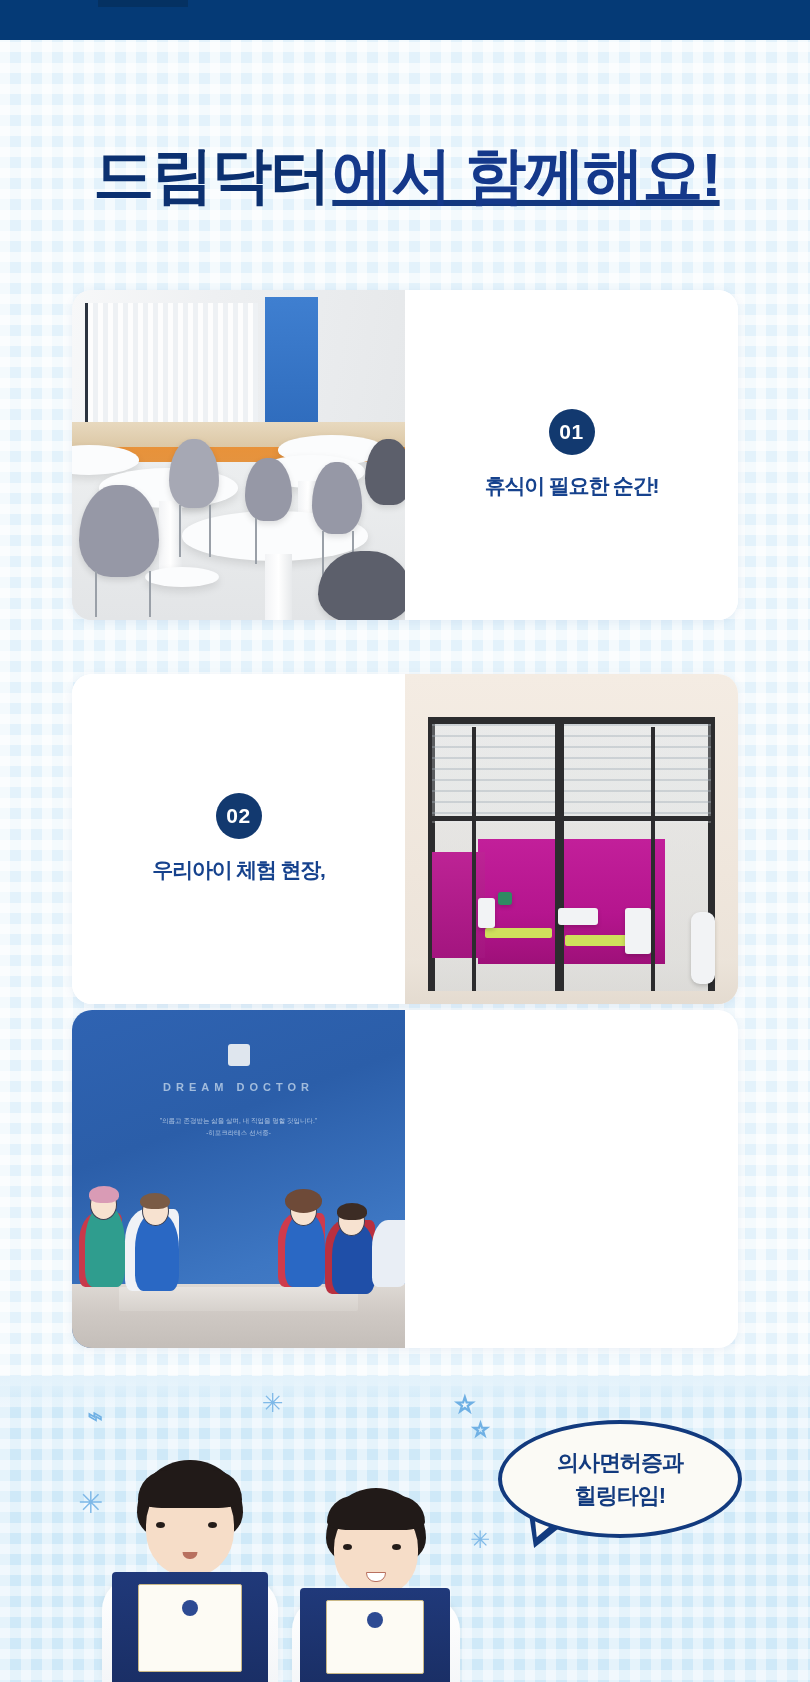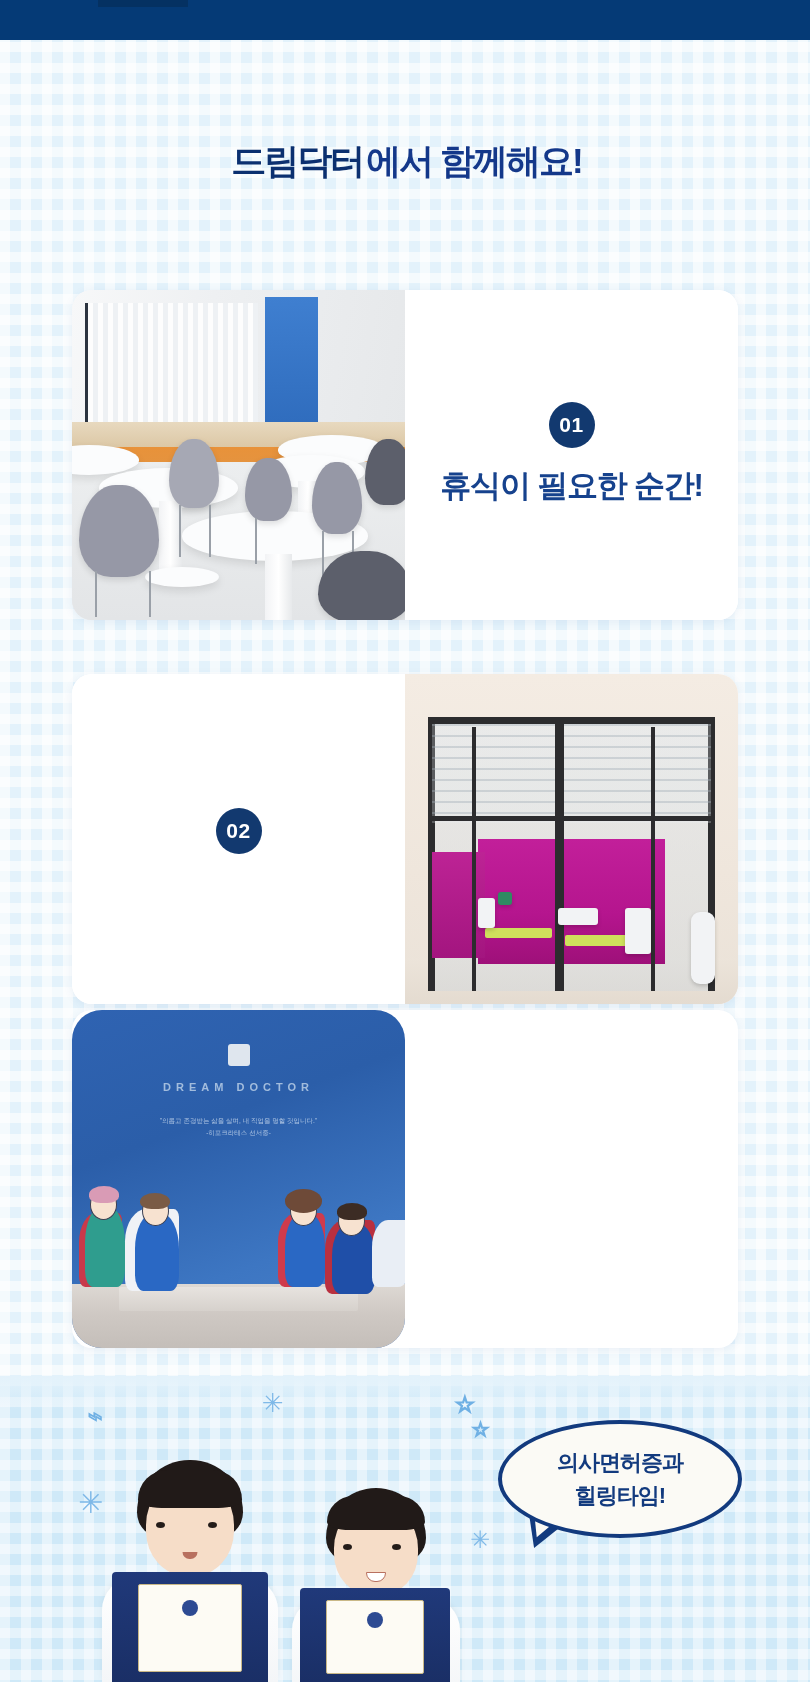--- a/index.html
+++ b/index.html
@@ -35,26 +35,27 @@
   }
 
   
   .heading-wrap {
     position:absolute; left:0; top:140px;
     width:810px; text-align:center;
   }
   .heading {
     display:inline-block;
     position:relative;
-    font-size:35px;
+    font-size:61px;
     font-weight:900;
     letter-spacing:-2px;
     color:#12377f;
     white-space:nowrap;
     line-height:1.18;
+    text-decoration:underline;
   }
   .hl {
     position:relative;
     display:inline-block;
     color:#0b3070;
     padding:0 3px;
   }
   .hl::before {
     content:"";
     position:absolute;
@@ -94,21 +95,21 @@
     border-radius:50%;
     background:#12396f;
     color:#fff;
     font-size:21px;
     font-weight:800;
     letter-spacing:.5px;
     display:flex; align-items:center; justify-content:center;
     margin-bottom:16px;
   }
   .card-line {
-    font-size:31px;
+    font-size:21px;
     font-weight:800;
     color:#16428d;
     letter-spacing:-1.2px;
     line-height:1.45;
     white-space:nowrap;
   }
   .card-line.strong { color:#103170; }
 
   
   .ph1 { background:linear-gradient(175deg,#f3f4f6 0%,#e9ebee 55%,#e2e4e7 100%); }
@@ -184,21 +185,21 @@
     background:#f2f3f5;
     border-radius:3px;
     box-shadow:0 2px 4px rgba(0,0,0,.18);
   }
   .ph2 .floor2 {
     position:absolute; left:0; bottom:0; width:100%; height:14%;
     background:linear-gradient(180deg,#ece4da,#e4dbd0);
   }
 
   
-  .ph3 { background:linear-gradient(160deg,#2f63b2 0%,#2b5ea9 35%,#3d76c2 70%,#4a82cc 100%);border-radius:30px; }
+  .ph3 { background:linear-gradient(160deg,#2f63b2 0%,#2b5ea9 35%,#3d76c2 70%,#4a82cc 100%); }
   .ph3 .pz-stage {
     position:absolute; left:0; bottom:0; width:100%; height:19%;
     background:linear-gradient(180deg,#ded9d4 0%,#cfc9c4 45%,#c4beb9 100%);
   }
   .ph3 .pz-step {
     position:absolute; left:14%; bottom:11%; width:72%; height:7%;
     background:linear-gradient(180deg,#e7e3df,#d6d1cc);
     border-radius:2px;
   }
   .ph3 .pz-badge {
@@ -387,20 +388,21 @@
     </div>
     <div class="card-text">
       <div class="badge">01</div>
       <div class="card-line">휴식이 필요한 순간!</div>
     </div>
   </div>
 
   <div class="card" id="card-2">
     <div class="card-text">
       <div class="badge">02</div>
+      <div class="card-line">우리아이 체험 현장,</div>
     </div>
     <div class="card-photo ph2">
       <div class="floor2"></div>
       <div class="glassbox"></div>
       <div class="ceil"></div>
       <div class="magenta"></div>
       <div class="magenta2"></div>
       <div class="mullion" style="left:45%;top:13%;width:9px;height:83%;"></div>
       <div class="mullion" style="left:7%;top:43%;width:86%;height:5px;"></div>
       <div class="mullion" style="left:20%;top:16%;width:4px;height:80%;"></div>

